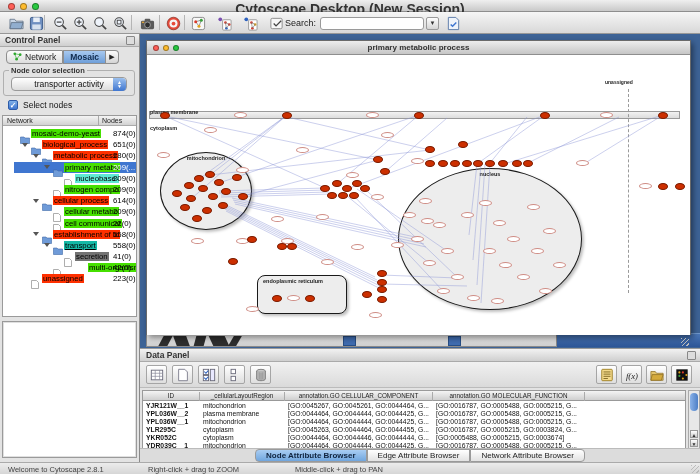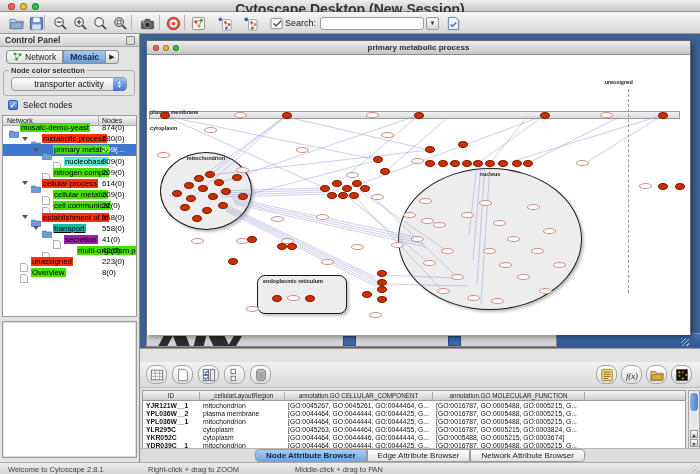--- a/index.html
+++ b/index.html
@@ -44,21 +44,21 @@
     background:linear-gradient(#9cc0ee,#3f76d0);display:flex;flex-direction:column;align-items:center;justify-content:center;color:#fff;font-size:5px;line-height:4px;}
   .checkrow{position:absolute;left:8px;top:66px;display:flex;align-items:center;}
   .checkbox{width:10px;height:10px;border-radius:2px;background:linear-gradient(#7fb0e8,#3f76d0);border:1px solid #2d5ba8;
     color:#fff;font-size:8px;line-height:9px;text-align:center;font-weight:bold;}
   .checklabel{font-size:8.5px;color:#111;margin-left:5px;}
   .treebox{position:absolute;left:2px;top:81px;width:135px;height:202px;background:#fff;border:1px solid #9a9a9a;overflow:hidden;}
   .treehead{position:absolute;left:0;top:0;width:100%;height:10px;background:linear-gradient(#f4f4f4,#d2d2d2);
     border-bottom:1px solid #aaa;font-size:7px;color:#222;}
   .treehead .c1{position:absolute;left:4px;top:1px;} .treehead .c2{position:absolute;left:99px;top:1px;}
   .treehead .div{position:absolute;left:95px;top:0;width:1px;height:10px;background:#aaa;}
-  .treerows{position:absolute;left:0;top:6px;width:100%;}
+  .treerows{position:absolute;left:0;top:12px;width:100%;padding-left:11px;}
   .trow{position:relative;height:11.2px;width:100%;}
   .trow .tri{position:absolute;top:3.5px;width:0;height:0;border-left:3.5px solid transparent;border-right:3.5px solid transparent;border-top:4.5px solid #555;}
   .trow .ticon{position:absolute;top:1.5px;}
   .trow .tlabel{position:absolute;top:1px;font-size:7.8px;line-height:9px;color:#000;padding:0 1px;white-space:nowrap;}
   .trow .tnum{position:absolute;left:99px;top:1px;font-size:7.8px;color:#000;white-space:nowrap;}
   .overview{position:absolute;left:2px;top:287px;width:135px;height:137px;background:#fff;border:1px solid #9a9a9a;box-shadow:inset 0 0 0 1px #e0e0e0;}
   
   .desktop{position:absolute;left:140px;top:34px;width:648px;height:314px;background:#3d6396;overflow:hidden;}
   .bg-strip{position:absolute;left:6px;top:299px;width:411px;height:14px;background:linear-gradient(#f0f0f0,#cfcfcf);border:1px solid #8a8a8a;z-index:1;}
   .bg-letter{position:absolute;top:2px;background:#2e2e2e;}
@@ -80,21 +80,21 @@
   .dashline{position:absolute;width:0;border-left:1px dashed #9a9a9a;z-index:2;}
   .rnode{position:absolute;width:10px;height:7px;border-radius:50%;z-index:6;}
   .snode{position:absolute;width:13px;height:6px;border-radius:50%;background:#fff;border:0.5px solid #cf8d85;z-index:5;}
   .grip{position:absolute;right:1px;bottom:1px;width:8px;height:8px;
     background:repeating-linear-gradient(135deg,#bbb 0 1px,transparent 1px 3px);}
   
   .dpanel{position:absolute;left:140px;top:348px;width:560px;height:100px;background:#e3e3e3;border-top:1px solid #999;}
   .dp-header{position:absolute;left:0;top:0;width:100%;height:13px;background:linear-gradient(#f2f2f2,#cfcfcf);
     border-bottom:1px solid #aaa;font-size:8.5px;font-weight:bold;color:#333;padding:1px 0 0 6px;}
   .dp-toolbar{position:absolute;left:0;top:13px;width:100%;height:26px;background:linear-gradient(#f1f1f1,#dadada);border-bottom:1px solid #bbb;}
-  .dbtn{position:absolute;top:3px;width:21px;height:19px;border:1px solid #a5a5a5;border-radius:8px;
+  .dbtn{position:absolute;top:3px;width:21px;height:19px;border:1px solid #a5a5a5;border-radius:2px;
     background:linear-gradient(#ffffff,#dedede);display:flex;align-items:center;justify-content:center;}
   .dbtn svg{width:14px;height:14px;}
   .dtable{position:absolute;left:2px;top:41px;width:544px;height:59px;background:#fff;border:1px solid #9a9a9a;}
   .dthead{position:absolute;left:0;top:0;width:100%;height:10px;background:linear-gradient(#f4f4f4,#cfcfcf);border-bottom:1px solid #999;}
   .dth{position:absolute;top:1px;font-size:6.3px;color:#222;text-align:center;border-right:1px solid #aaa;height:9px;overflow:hidden;white-space:nowrap;}
   .drow{position:absolute;height:8px;width:100%;}
   .dcell{position:absolute;top:0;font-size:6.8px;line-height:8px;color:#111;white-space:nowrap;overflow:hidden;padding-left:3px;}
   .dcell.id{font-weight:bold;}
   .dscroll{position:absolute;left:548px;top:41px;width:12px;height:59px;background:#e8e8e8;border:1px solid #aaa;}
   .dthumb{position:absolute;left:1px;top:2px;width:8px;height:18px;border-radius:4px;background:linear-gradient(90deg,#8ab2e8,#4d7fc6);}
@@ -300,20 +300,28 @@
       </div>
       <div class="treerows" id="tree-rows">
           <div class="trow">
             <span class="ticon" style="left: 6px;"><svg width="10" height="8" viewBox="0 0 10 8">
                 <path d="M0.5 1h3.5l1 1h4.5v5.5H0.5z" fill="#6f9bd8" stroke="#3f6aa8" stroke-width="0.6"></path>
               </svg></span>
             <span class="tlabel" style="left: 17px; background: rgb(70, 224, 0);">mosaic-demo-yeast</span>
             <span class="tnum">874(0)</span>
           </div>
           <div class="trow">
+            <span class="tri" style="left: 8px;"></span>
+            <span class="ticon" style="left: 17px;"><svg width="10" height="8" viewBox="0 0 10 8">
+                <path d="M0.5 1h3.5l1 1h4.5v5.5H0.5z" fill="#6f9bd8" stroke="#3f6aa8" stroke-width="0.6"></path>
+              </svg></span>
+            <span class="tlabel" style="left: 28px; background: rgb(255, 48, 0);">biological_process</span>
+            <span class="tnum">651(0)</span>
+          </div>
+          <div class="trow">
             <span class="tri" style="left: 19px;"></span>
             <span class="ticon" style="left: 28px;"><svg width="10" height="8" viewBox="0 0 10 8">
                 <path d="M0.5 1h3.5l1 1h4.5v5.5H0.5z" fill="#6f9bd8" stroke="#3f6aa8" stroke-width="0.6"></path>
               </svg></span>
             <span class="tlabel" style="left: 39px; background: rgb(255, 48, 0);">metabolic process</span>
             <span class="tnum">280(0)</span>
           </div>
           <div class="trow" style="background: rgb(63, 118, 208);">
             <span class="tri" style="left: 30px;"></span>
             <span class="ticon" style="left: 39px;"><svg width="10" height="8" viewBox="0 0 10 8">
@@ -371,43 +379,36 @@
             <span class="ticon" style="left: 39px;"><svg width="10" height="8" viewBox="0 0 10 8">
                 <path d="M0.5 1h3.5l1 1h4.5v5.5H0.5z" fill="#6f9bd8" stroke="#3f6aa8" stroke-width="0.6"></path>
               </svg></span>
             <span class="tlabel" style="left: 50px; background: #14b8a6; text-decoration: underline;">transport</span>
             <span class="tnum">558(0)</span>
           </div>
           <div class="trow">
             <span class="ticon" style="left: 50px;"><svg width="8" height="9" viewBox="0 0 8 9">
                 <path d="M0.5 0.5h5l2 2v6h-7z" fill="#fff" stroke="#999" stroke-width="0.8"></path>
               </svg></span>
-            <span class="tlabel" style="left: 61px; background: #a21caf;">secretion</span>
+            <span class="tlabel" style="left: 61px; background: #737373;">secretion</span>
             <span class="tnum">41(0)</span>
           </div>
           <div class="trow">
             <span class="ticon" style="left: 39px;"><svg width="8" height="9" viewBox="0 0 8 9">
                 <path d="M0.5 0.5h5l2 2v6h-7z" fill="#fff" stroke="#999" stroke-width="0.8"></path>
               </svg></span>
             <span class="tlabel" style="left: 50px; background: rgb(70, 224, 0); margin-left: 24px;">multi-organism pro</span>
             <span class="tnum">42(0)</span>
           </div>
           <div class="trow">
             <span class="ticon" style="left: 17px;"><svg width="8" height="9" viewBox="0 0 8 9">
                 <path d="M0.5 0.5h5l2 2v6h-7z" fill="#fff" stroke="#999" stroke-width="0.8"></path>
               </svg></span>
             <span class="tlabel" style="left: 28px; background: rgb(255, 48, 0);">unassigned</span>
             <span class="tnum">223(0)</span>
-          </div>
-          <div class="trow">
-            <span class="ticon" style="left: 17px;"><svg width="8" height="9" viewBox="0 0 8 9">
-                <path d="M0.5 0.5h5l2 2v6h-7z" fill="#fff" stroke="#999" stroke-width="0.8"></path>
-              </svg></span>
-            <span class="tlabel" style="left: 28px; background: rgb(70, 224, 0);">Overview</span>
-            <span class="tnum">8(0)</span>
           </div>
         </div>
     </div>
     <div class="overview"></div>
   </div>
 
   <div class="desktop">
 
     <div class="bg-strip">
       <div class="bg-letter" style="left:14px;width:9px;height:10px;transform:skewX(-28deg)"></div>
@@ -584,20 +585,24 @@
           <div class="rnode" style="left: 125px; top: 239.5px; background: rgb(204, 47, 0); border: 0.5px solid rgb(122, 28, 0);"></div>
           <div class="rnode" style="left: 158px; top: 239.5px; background: rgb(204, 47, 0); border: 0.5px solid rgb(122, 28, 0);"></div>
           <div class="rnode" style="left: 511px; top: 127.5px; background: rgb(204, 47, 0); border: 0.5px solid rgb(122, 28, 0);"></div>
           <div class="rnode" style="left: 528px; top: 127.5px; background: rgb(204, 47, 0); border: 0.5px solid rgb(122, 28, 0);"></div>
         </div>
       <div class="grip" style="bottom:-12px"></div>
     </div>
   </div>
 
   <div class="dpanel">
+    <div class="dp-header">
+      <span>Data Panel</span>
+      <div class="float-ico"></div>
+    </div>
     <div class="dp-toolbar" id="dp-toolbar">
         <div class="dbtn" style="left: 6px;">
           <span style="display: flex;">
             <svg viewBox="0 0 16 16">
               <rect x="1.5" y="2.5" width="13" height="11" fill="#fff" stroke="#667"></rect>
               <path d="M1.5 6h13M1.5 9.5h13M6 2.5v11M11 2.5v11" stroke="#889" stroke-width="0.8"></path>
             </svg>
           </span>
         </div>
         <div class="dbtn" style="left: 32px;">

